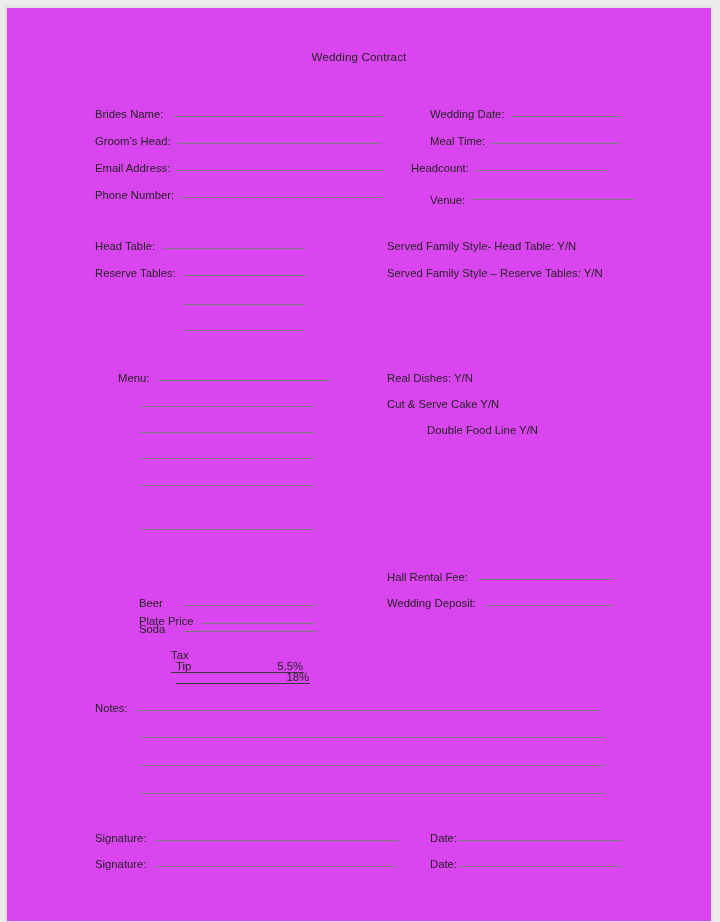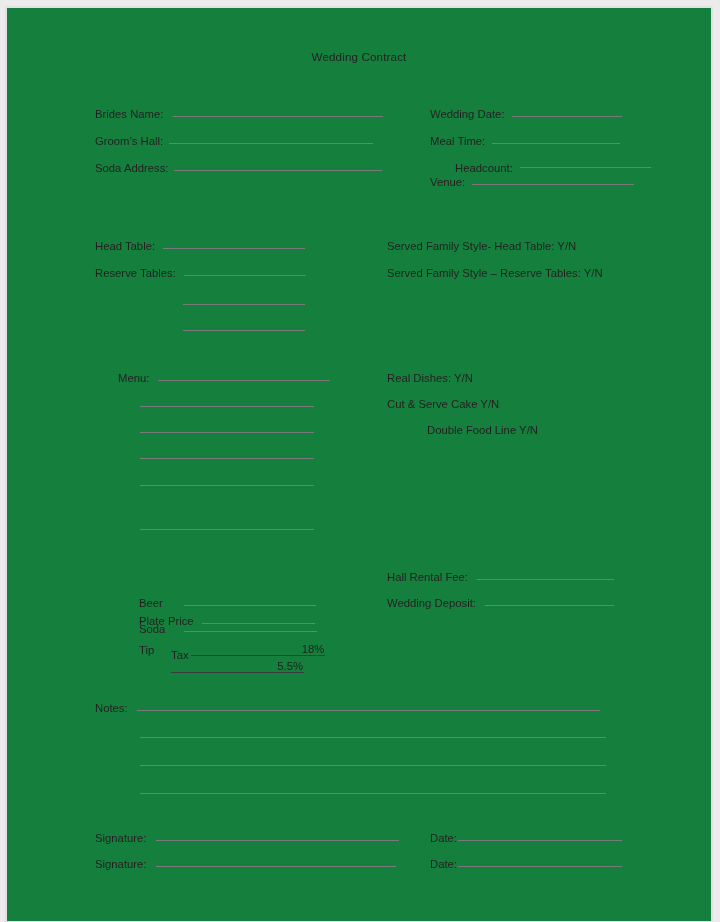--- a/index.html
+++ b/index.html
@@ -12,21 +12,21 @@
     background: #ececed;
     font-family: "Liberation Sans", sans-serif;
     overflow: hidden;
   }
   #page {
     position: absolute;
     left: 6px;
     top: 7px;
     width: 706px;
     height: 915px;
-    background: #15803d;
+    background: #d946ef;
     border: 1px solid #e3e3e6;
     box-sizing: border-box;
     box-shadow: 0 0 2px rgba(120,120,135,0.25);
   }
   .doc {
     position: relative;
     width: 100%;
     height: 100%;
     font-size: 11.3px;
     color: #231f20;
@@ -92,41 +92,45 @@
 <div id="page">
   <div class="doc">
 
     <div id="doc-title">Wedding Contract</div>
 
     <div class="row" style="left:88px; top:100px;">
       <span class="lbl">Brides Name:</span>
       <span class="line" style="width:210px; margin-left:10px;"></span>
     </div>
     <div class="row" style="left:88px; top:127px;">
-      <span class="lbl">Groom’s Hall:</span>
+      <span class="lbl">Groom’s Head:</span>
       <span class="line" style="width:204px; margin-left:6px;"></span>
     </div>
     <div class="row" style="left:88px; top:154px;">
-      <span class="lbl">Soda Address:</span>
+      <span class="lbl">Email Address:</span>
       <span class="line" style="width:208px; margin-left:6px;"></span>
+    </div>
+    <div class="row" style="left:88px; top:181px;">
+      <span class="lbl">Phone Number:</span>
+      <span class="line" style="width:203px; margin-left:6px;"></span>
     </div>
 
     <div class="row" style="left:423px; top:100px;">
       <span class="lbl">Wedding Date:</span>
       <span class="line" style="width:110px; margin-left:7px;"></span>
     </div>
     <div class="row" style="left:423px; top:127px;">
       <span class="lbl">Meal Time:</span>
       <span class="line" style="width:128px; margin-left:7px;"></span>
     </div>
-    <div class="row" style="left:448px; top:154px;align-items:center;">
+    <div class="row" style="left:404px; top:154px;">
       <span class="lbl">Headcount:</span>
       <span class="line" style="width:131px; margin-left:7px;"></span>
     </div>
-    <div class="row" style="left:423px; top:168px;">
+    <div class="row" style="left:423px; top:186px;align-items:center;">
       <span class="lbl">Venue:</span>
       <span class="line" style="width:162px; margin-left:7px;"></span>
     </div>
 
     <div class="row" style="left:88px; top:232px;">
       <span class="lbl">Head Table:</span>
       <span class="line" style="width:142px; margin-left:8px;"></span>
     </div>
     <div class="row" style="left:88px; top:259px;">
       <span class="lbl">Reserve Tables:</span>
@@ -171,21 +175,21 @@
       <span class="line" style="width:132px; margin-left:21px;"></span>
     </div>
     <div class="row" style="left:132px; top:615px;">
       <span class="lbl">Soda</span>
       <span class="line" style="width:133px; margin-left:19px;"></span>
     </div>
     <div class="row" style="left:132px; top:641px;flex-direction:column;">
       <span class="lbl">Tax</span>
       <span class="filled" style="width:132px; margin-left:32px;">5.5%</span>
     </div>
-    <div class="row" style="left:132px; top:636px;">
+    <div class="row" style="left:132px; top:652px;flex-direction:column;">
       <span class="lbl">Tip</span>
       <span class="filled" style="width:133px; margin-left:37px;">18%</span>
     </div>
 
     <div class="row" style="left:380px; top:563px;">
       <span class="lbl">Hall Rental Fee:</span>
       <span class="line" style="width:137px; margin-left:9px;"></span>
     </div>
     <div class="row" style="left:380px; top:589px;">
       <span class="lbl">Wedding Deposit:</span>

